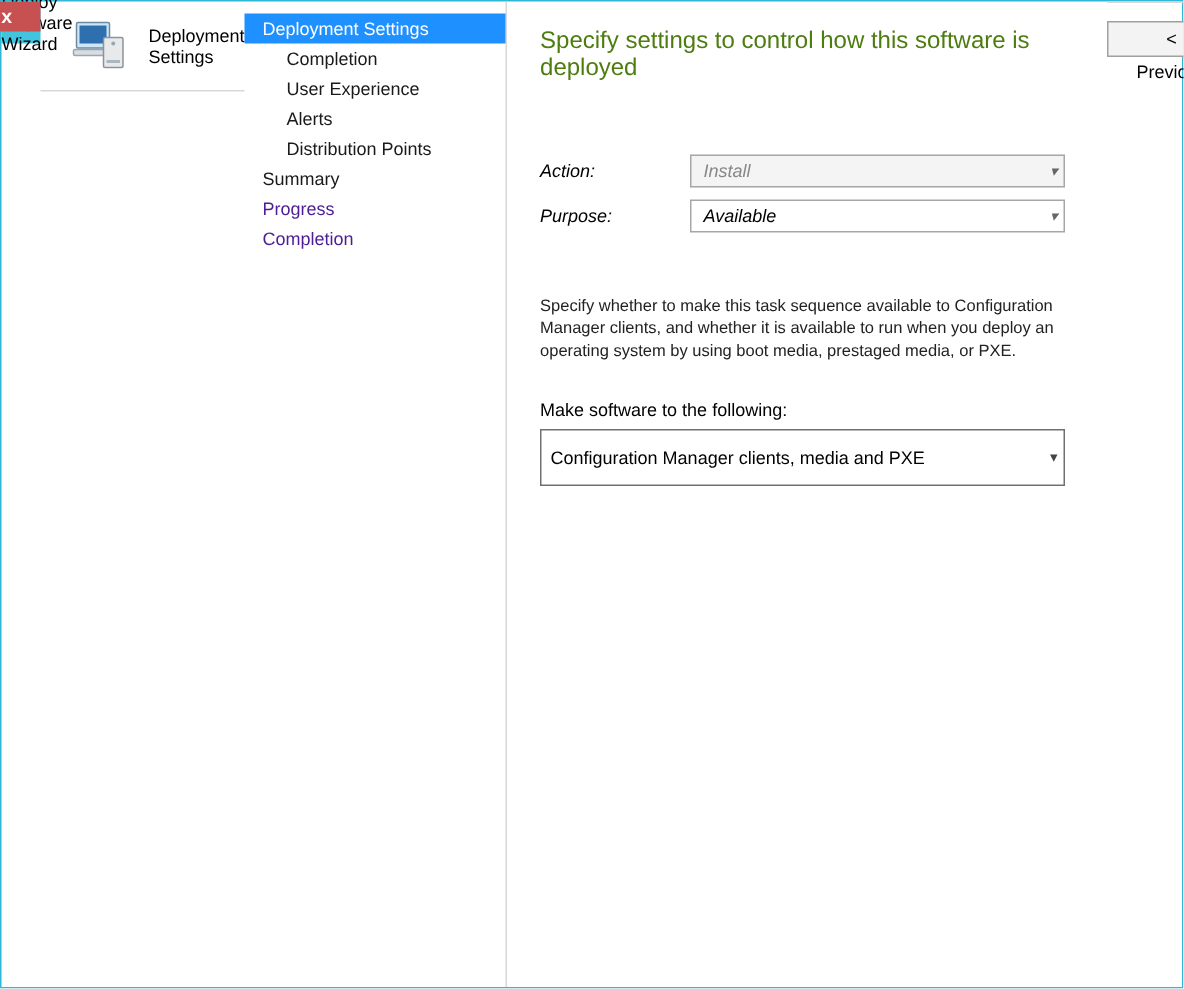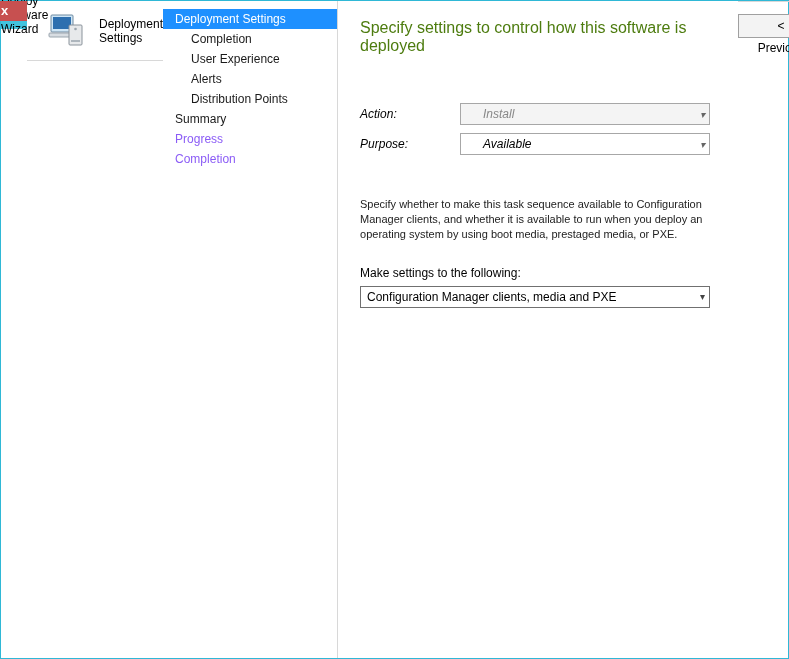--- a/index.html
+++ b/index.html
@@ -87,21 +87,21 @@
     color: #1a1a1a;
     cursor: pointer;
     white-space: nowrap;
   }
   .nav-item.sub { padding-left: 28px; }
   .nav-item.selected {
     background: #1e90ff;
     color: #fff;
   }
   .nav-item.disabled {
-    color: #8b5cf6;
+    color: #4c1d95;
     cursor: default;
   }
   .content {
     flex: 1;
     padding: 18px 28px 10px 22px;
     position: relative;
   }
   .heading {
     color: #4d7c0f;
     font-size: 16px;
@@ -118,21 +118,21 @@
     font-size: 12px;
   }
   .combo {
     width: 250px;
     height: 22px;
     border: 1px solid #a7a7a7;
     background: #fff;
     display: flex;
     align-items: center;
     justify-content: space-between;
-    padding: 0 4px 0 22px;
+    padding: 0 4px 0 8px;
     font-size: 12px;
   }
   .combo.disabled {
     background: #f4f4f4;
     color: #888;
   }
   .combo .arrow {
     font-size: 10px;
     color: #666;
   }
@@ -142,21 +142,21 @@
     line-height: 1.35;
     margin-top: 42px;
     margin-bottom: 24px;
   }
   .avail-label {
     font-size: 12px;
     margin-bottom: 6px;
   }
   .combo-wide {
     width: 100%;
-    height: 22px;
+    height: 38px;
     border: 1px solid #707070;
     background: #fff;
     display: flex;
     align-items: center;
     justify-content: space-between;
     padding: 0 4px 0 6px;
     font-size: 12px;
   }
   .combo-wide .arrow { font-size: 10px; color: #444; }
   .footer {
@@ -235,21 +235,21 @@
       <div class="row">
         <div class="label">Purpose:</div>
         <div class="combo">
           <span>Available</span>
           <span class="arrow">▾</span>
         </div>
       </div>
 
       <div class="desc">Specify whether to make this task sequence available to Configuration Manager clients, and whether it is available to run when you deploy an operating system by using boot media, prestaged media, or PXE.</div>
 
-      <div class="avail-label">Make settings to the following:</div>
+      <div class="avail-label">Make software to the following:</div>
       <div class="combo-wide">
         <span>Configuration Manager clients, media and PXE</span>
         <span class="arrow">▾</span>
       </div>
     </div>
   </div>
 
   <div class="footer">
     <div class="btn">&lt; Previous</div>
     <div class="btn">Next &gt;</div>

